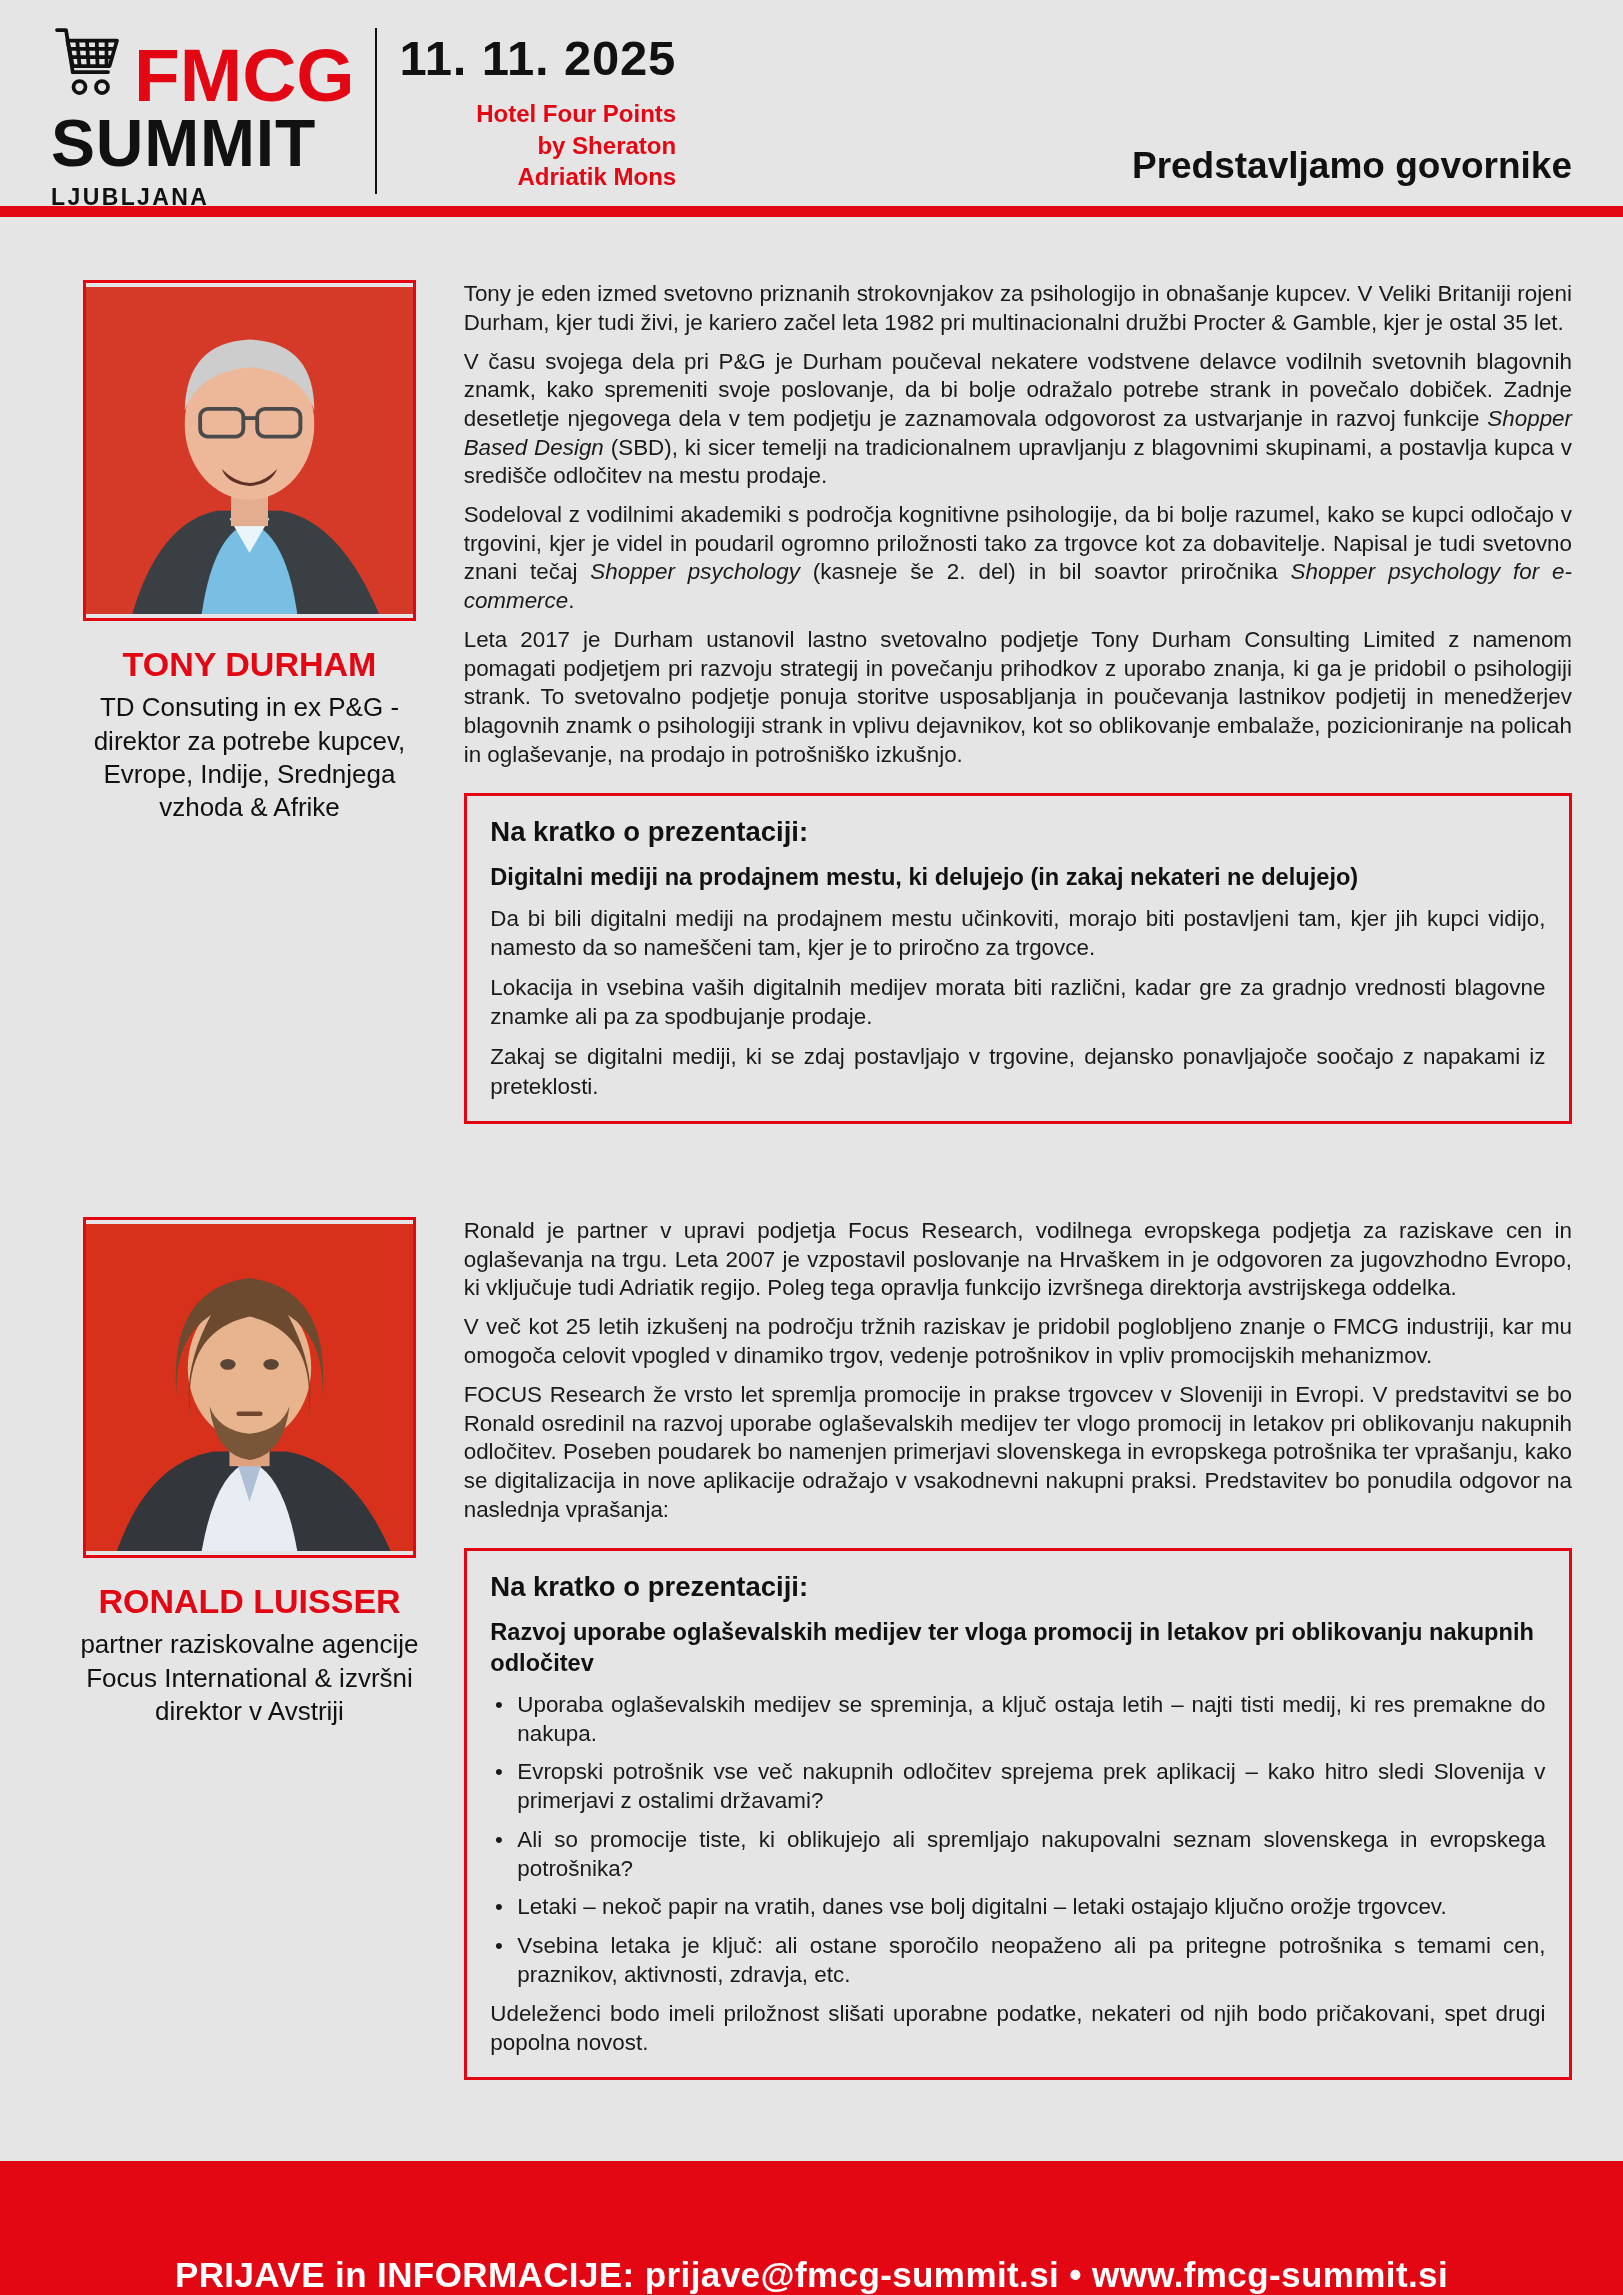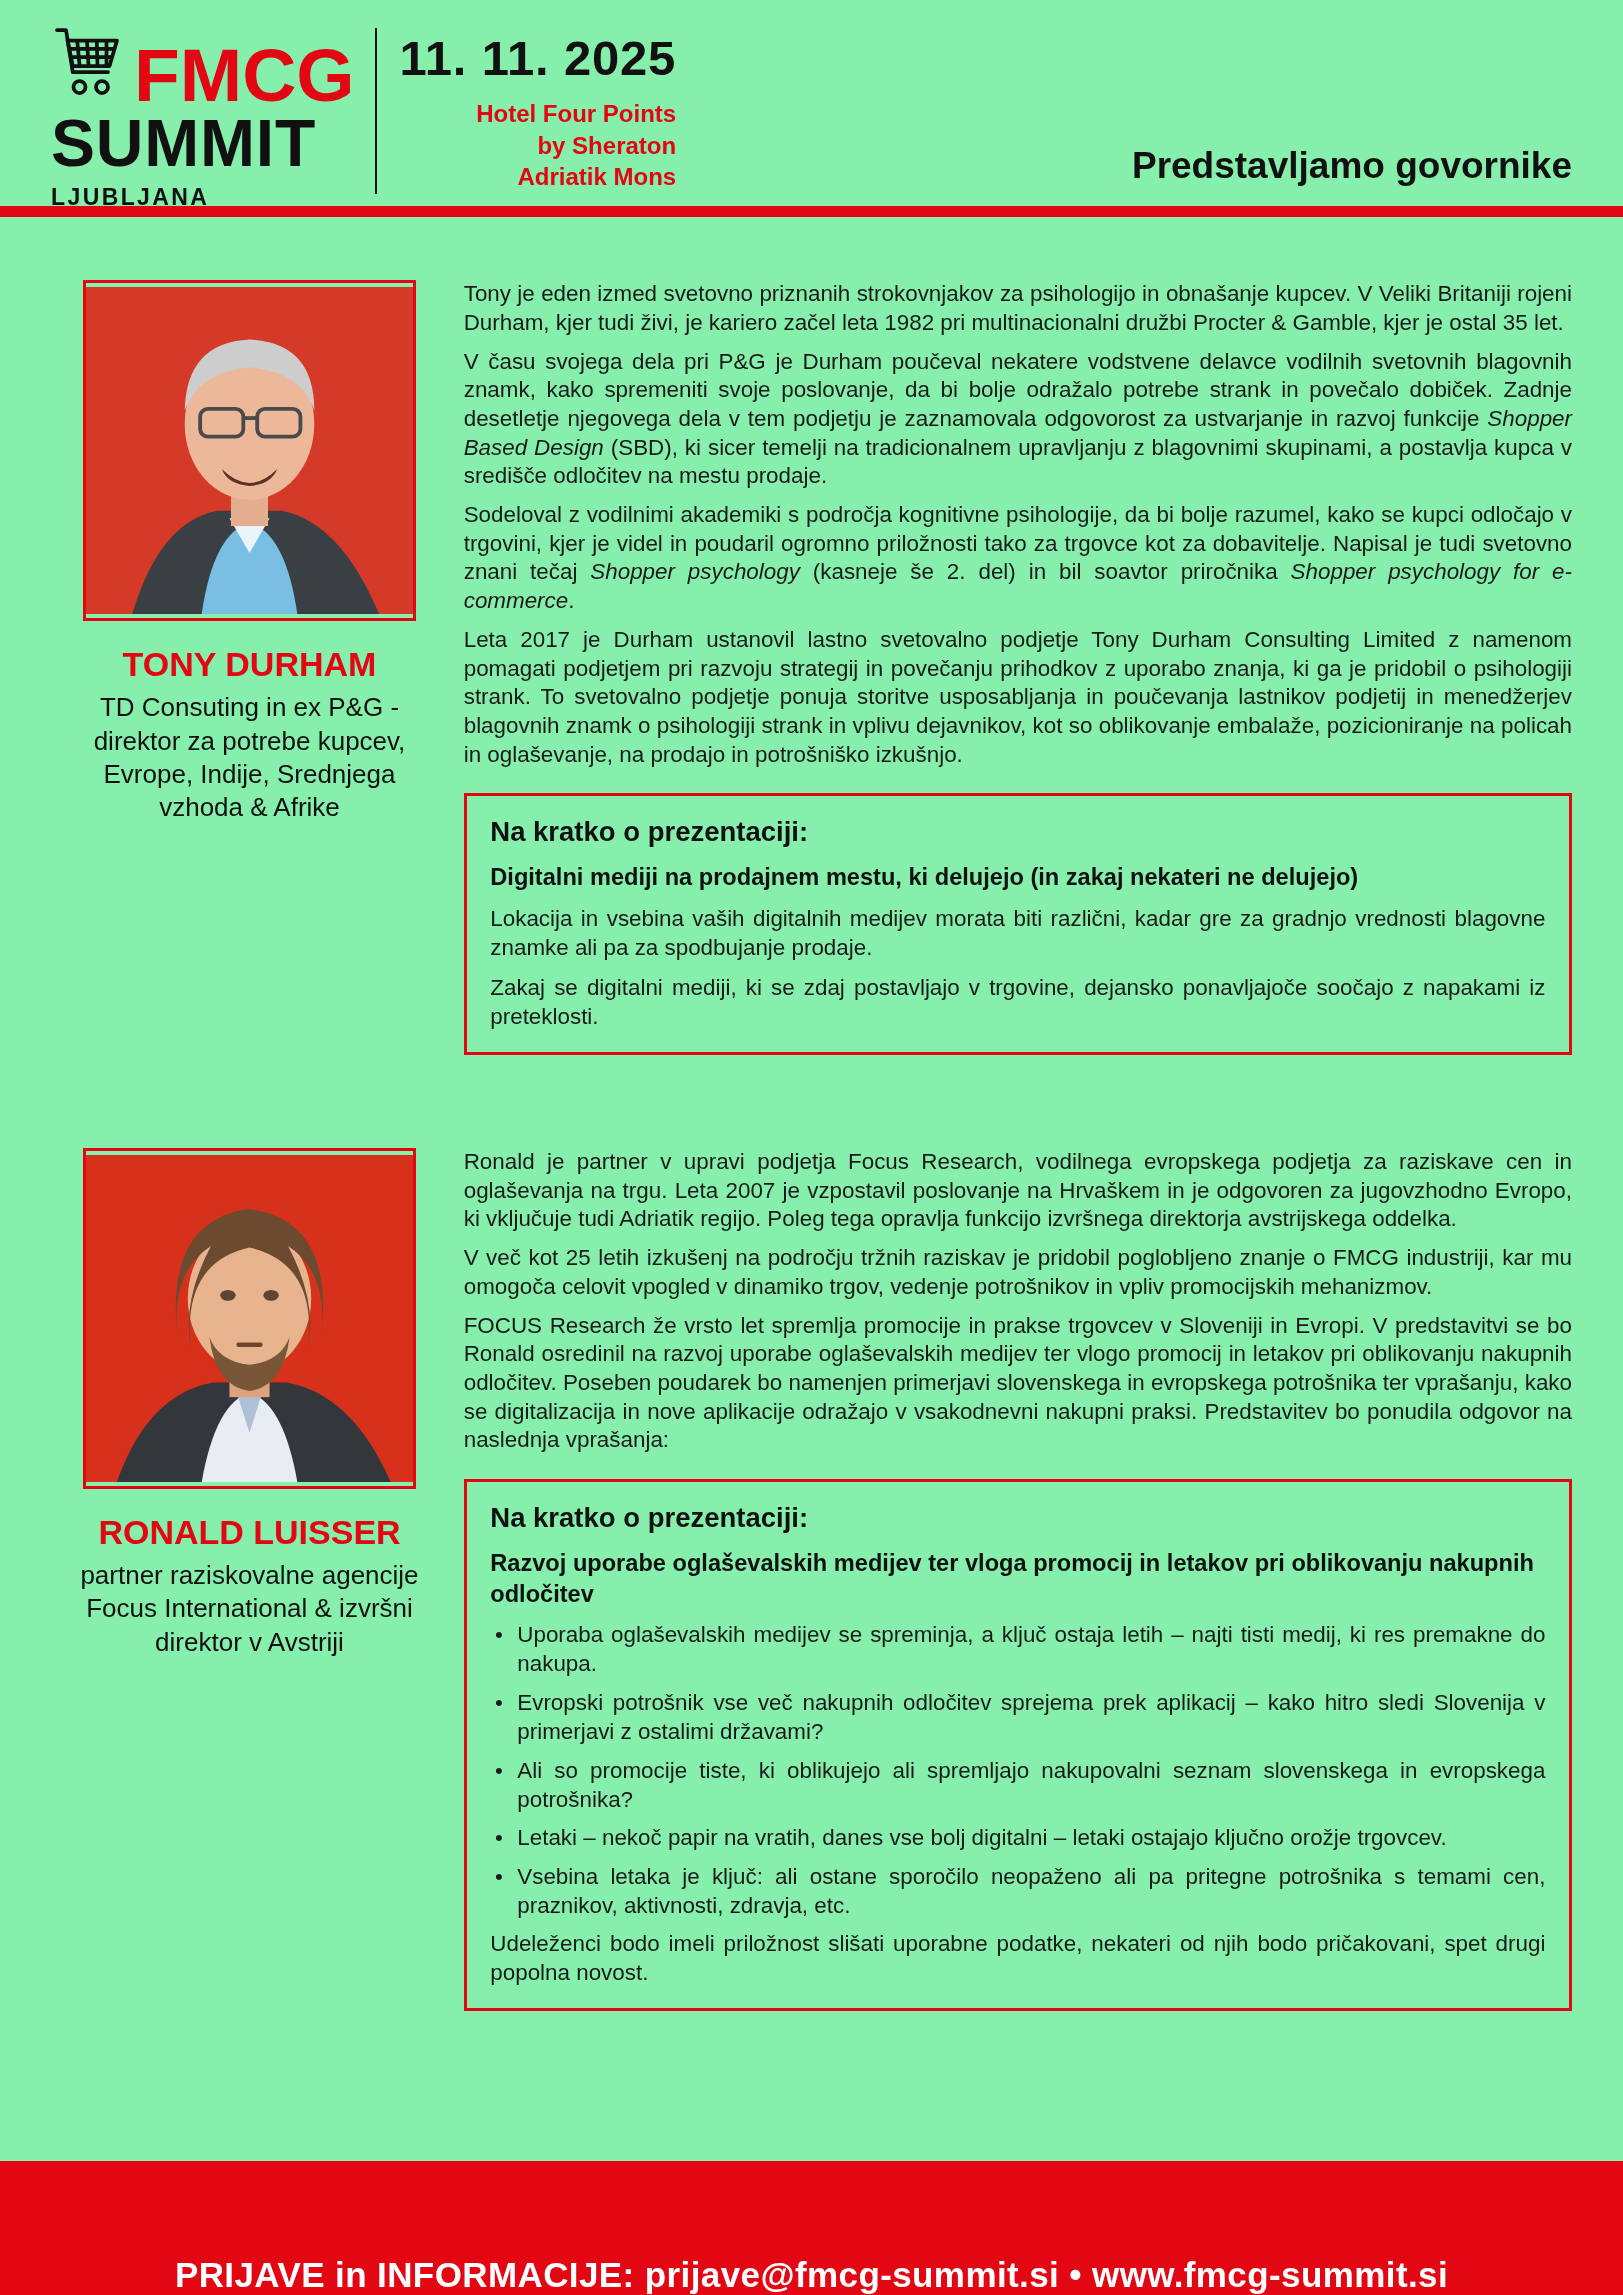--- a/index.html
+++ b/index.html
@@ -3,21 +3,21 @@
 <meta charset="utf-8">
 <style>
   :root{
     --red:#e30613;
     --ink:#1a1a1a;
   }
   html,body{margin:0;padding:0;background:#ffffff;}
   .page{
     position:relative;
     width:1623px;height:2295px;
-    background:#86efac;
+    background:#e5e5e5;
     font-family:"Liberation Sans", sans-serif;
     color:var(--ink);
     overflow:hidden;
   }
   
   .header{
     display:flex;align-items:flex-start;
     padding:22px 51px 0 51px;height:184px;box-sizing:content-box;
   }
   .logo-block{flex:none;}
@@ -126,20 +126,21 @@
       <div class="bio">
         <p><span>Tony je eden izmed svetovno priznanih strokovnjakov za psihologijo in obnašanje kupcev. V Veliki Britaniji rojeni Durham, kjer tudi živi, je kariero začel leta 1982 pri multinacionalni družbi Procter &amp; Gamble, kjer je ostal 35 let.</span></p>
         <p><span>V času svojega dela pri P&amp;G je Durham poučeval nekatere vodstvene delavce vodilnih svetovnih blagovnih znamk, kako spremeniti svoje poslovanje, da bi bolje odražalo potrebe strank in povečalo dobiček. Zadnje desetletje njegovega dela v tem podjetju je zaznamovala odgovorost za ustvarjanje in razvoj funkcije </span><em>Shopper Based Design</em><span> (SBD), ki sicer temelji na tradicionalnem upravljanju z blagovnimi skupinami, a postavlja kupca v središče odločitev na mestu prodaje.</span></p>
         <p><span>Sodeloval z vodilnimi akademiki s področja kognitivne psihologije, da bi bolje razumel, kako se kupci odločajo v trgovini, kjer je videl in poudaril ogromno priložnosti tako za trgovce kot za dobavitelje. Napisal je tudi svetovno znani tečaj </span><em>Shopper psychology</em><span> (kasneje še 2. del) in bil soavtor priročnika </span><em>Shopper psychology for e-commerce</em><span>.</span></p>
         <p><span>Leta 2017 je Durham ustanovil lastno svetovalno podjetje Tony Durham Consulting Limited z namenom pomagati podjetjem pri razvoju strategij in povečanju prihodkov z uporabo znanja, ki ga je pridobil o psihologiji strank. To svetovalno podjetje ponuja storitve usposabljanja in poučevanja lastnikov podjetij in menedžerjev blagovnih znamk o psihologiji strank in vplivu dejavnikov, kot so oblikovanje embalaže, pozicioniranje na policah in oglaševanje, na prodajo in potrošniško izkušnjo.</span></p>
       </div>
 
       <div class="present-box">
         <div class="box-heading">Na kratko o prezentaciji:</div>
         <div class="box-subtitle">Digitalni mediji na prodajnem mestu, ki delujejo (in zakaj nekateri ne delujejo)</div>
+        <p>Da bi bili digitalni mediji na prodajnem mestu učinkoviti, morajo biti postavljeni tam, kjer jih kupci vidijo, namesto da so nameščeni tam, kjer je to priročno za trgovce.</p>
         <p>Lokacija in vsebina vaših digitalnih medijev morata biti različni, kadar gre za gradnjo vrednosti blagovne znamke ali pa za spodbujanje prodaje.</p>
         <p>Zakaj se digitalni mediji, ki se zdaj postavljajo v trgovine, dejansko ponavljajoče soočajo z napakami iz preteklosti.</p>
       </div>
     </div>
   </div>
 
   <div class="speaker second">
     <div class="speaker-left">
       <div class="photo-frame">
         <svg viewBox="0 0 424 424">

